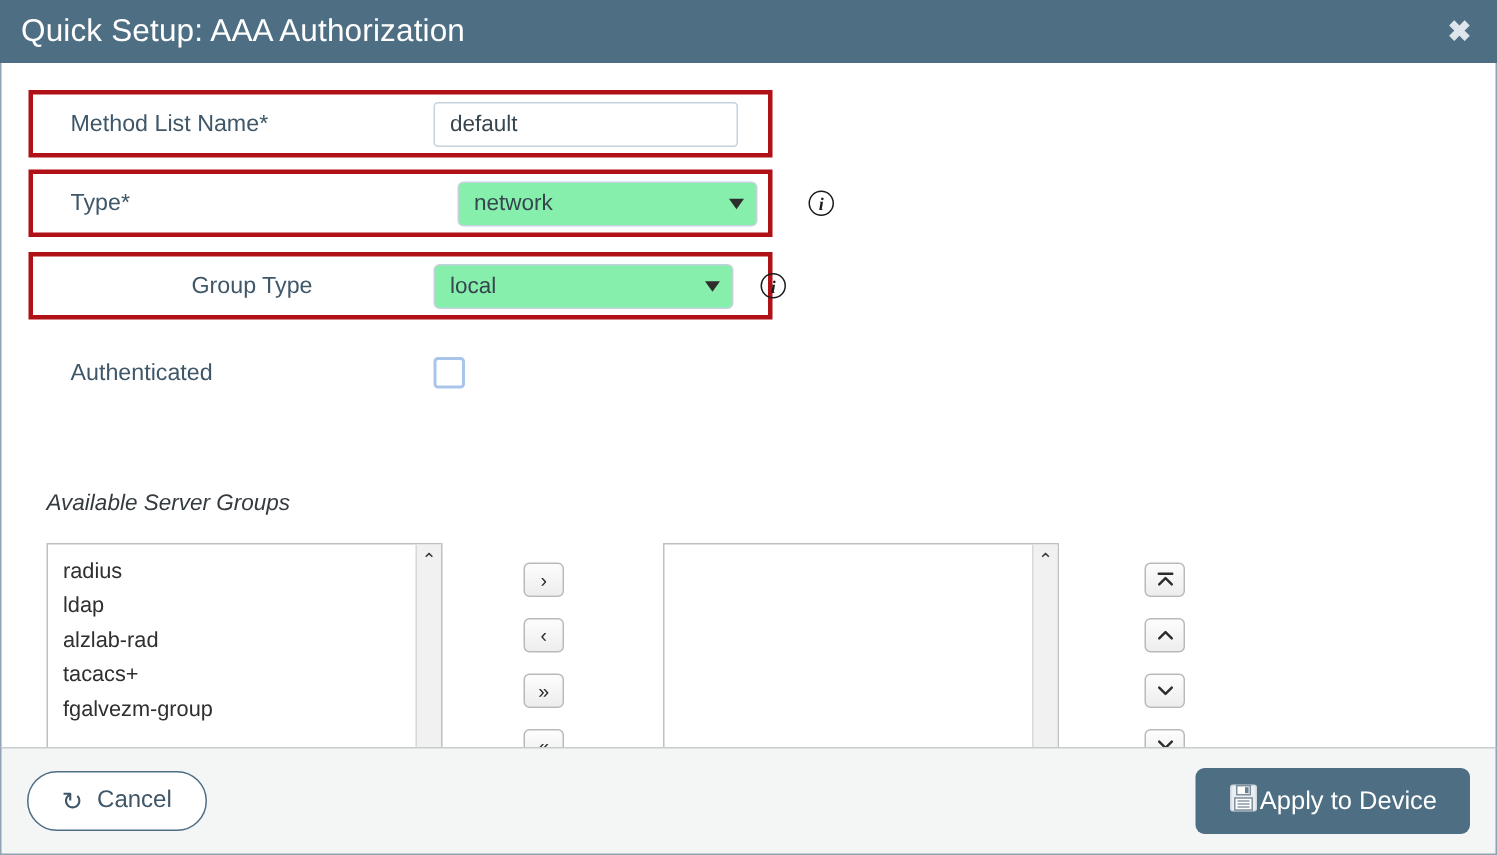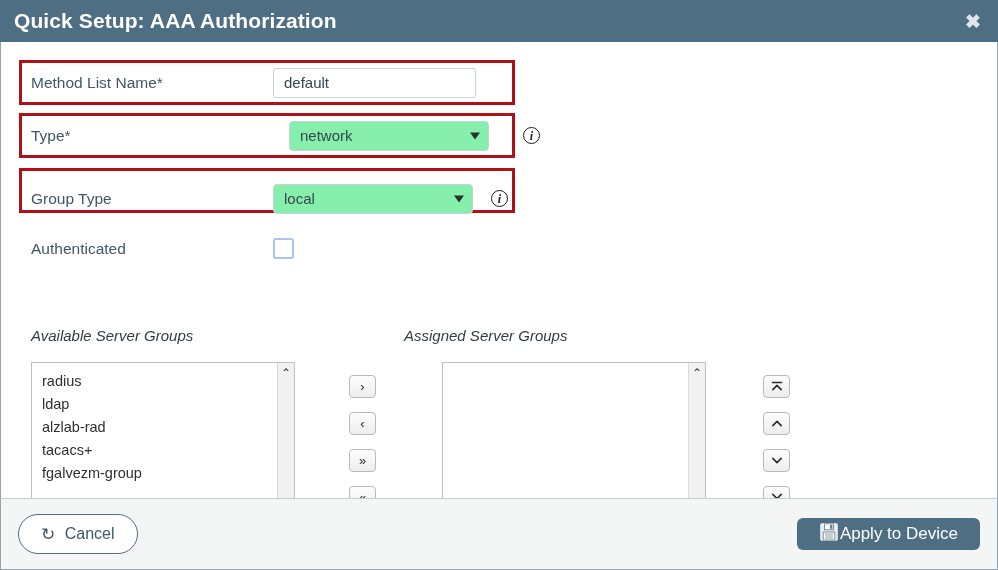--- a/index.html
+++ b/index.html
@@ -33,21 +33,21 @@
     flex: 0 0 42px;
     background: #4e6e84;
     display: flex;
     align-items: center;
     padding: 0 14px 0 14px;
     box-sizing: border-box;
   }
   .title-text {
     color: #ffffff;
     font-size: 21px;
-    font-weight: bold;
+    font-weight: normal;
     letter-spacing: 0.1px;
     line-height: 1;
     padding-bottom: 2px;
   }
   .close-btn {
     position: absolute;
     right: 12px;
     top: 50%;
     transform: translateY(-50%);
     width: 26px;
@@ -87,24 +87,25 @@
   #hl-2 { top: 71px;  height: 45px; }
   #hl-3 { top: 126px; height: 45px; }
 
   .form-row {
     position: absolute;
     left: 0;
     width: 560px;
     height: 45px;
     display: flex;
     align-items: center;
+    padding-left: 16px;
   }
   #row-1 { top: 18px; }
   #row-2 { top: 71px; gap: 16px; }
-  #row-3 { top: 134px; }
+  #row-3 { top: 126px; text-align: center; }
   #row-4 { top: 184px; }
 
   .field-label {
     width: 272px;
     padding-left: 30px;
     box-sizing: border-box;
     color: #3f5768;
     font-size: 15.5px;
     white-space: nowrap;
   }
@@ -304,21 +305,21 @@
     font-family: "Liberation Sans", sans-serif;
     font-size: 16px;
     display: inline-flex;
     align-items: center;
     justify-content: center;
     gap: 9px;
     padding: 0 20px;
     cursor: pointer;
   }
   .btn-apply {
-    height: 32px;
+    height: 44px;
     box-sizing: border-box;
     border: none;
     border-radius: 6px;
     background: #4e6e84;
     color: #ffffff;
     font-family: "Liberation Sans", sans-serif;
     font-size: 17px;
     display: inline-flex;
     align-items: center;
     justify-content: center;
@@ -371,21 +372,20 @@
       </div>
       <span class="info-icon">i</span>
     </div>
 
     <div class="form-row" id="row-4">
       <div class="field-label">Authenticated</div>
       <div class="checkbox"></div>
     </div>
 
     <div class="list-label" id="lbl-available">Available Server Groups</div>
-    <div class="list-label" id="lbl-assigned">Assigned Server Groups</div>
 
     <div class="listbox" id="list-available">
       <div class="list-items" id="available-items">
           <div class="list-item">radius</div>
           <div class="list-item">ldap</div>
           <div class="list-item">alzlab-rad</div>
           <div class="list-item">tacacs+</div>
           <div class="list-item">fgalvezm-group</div>
         </div>
       <div class="scrollbar">

